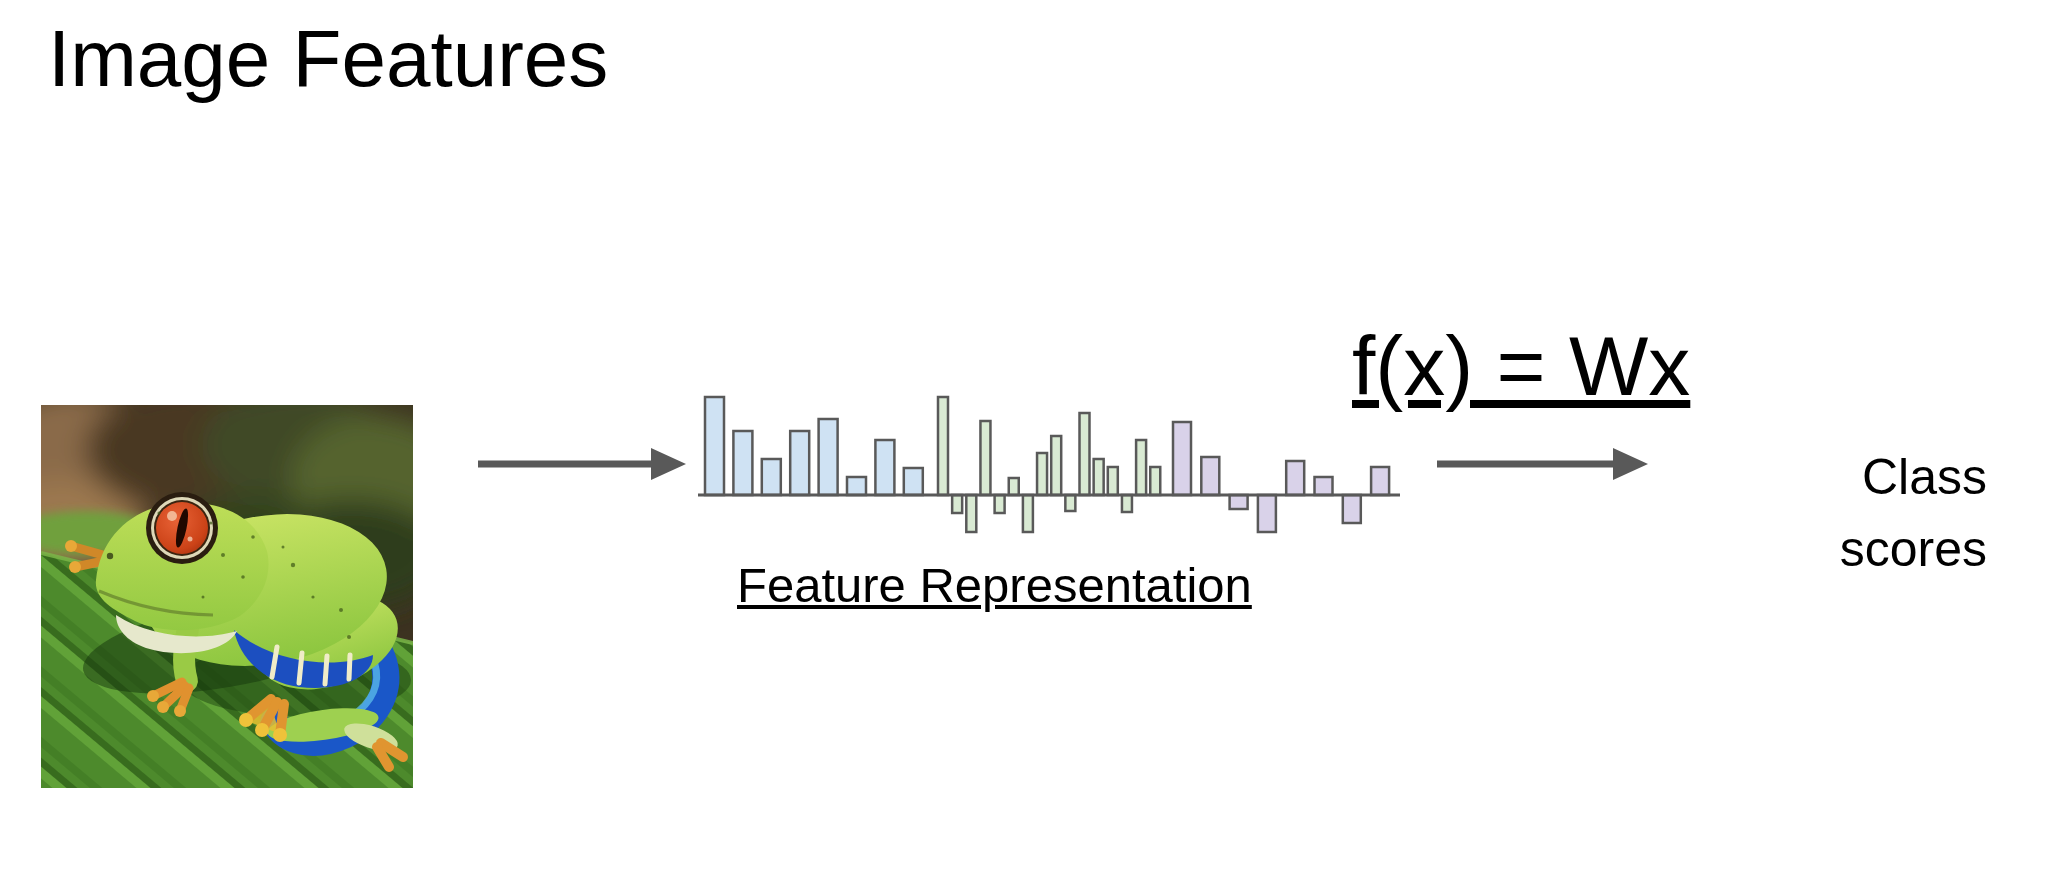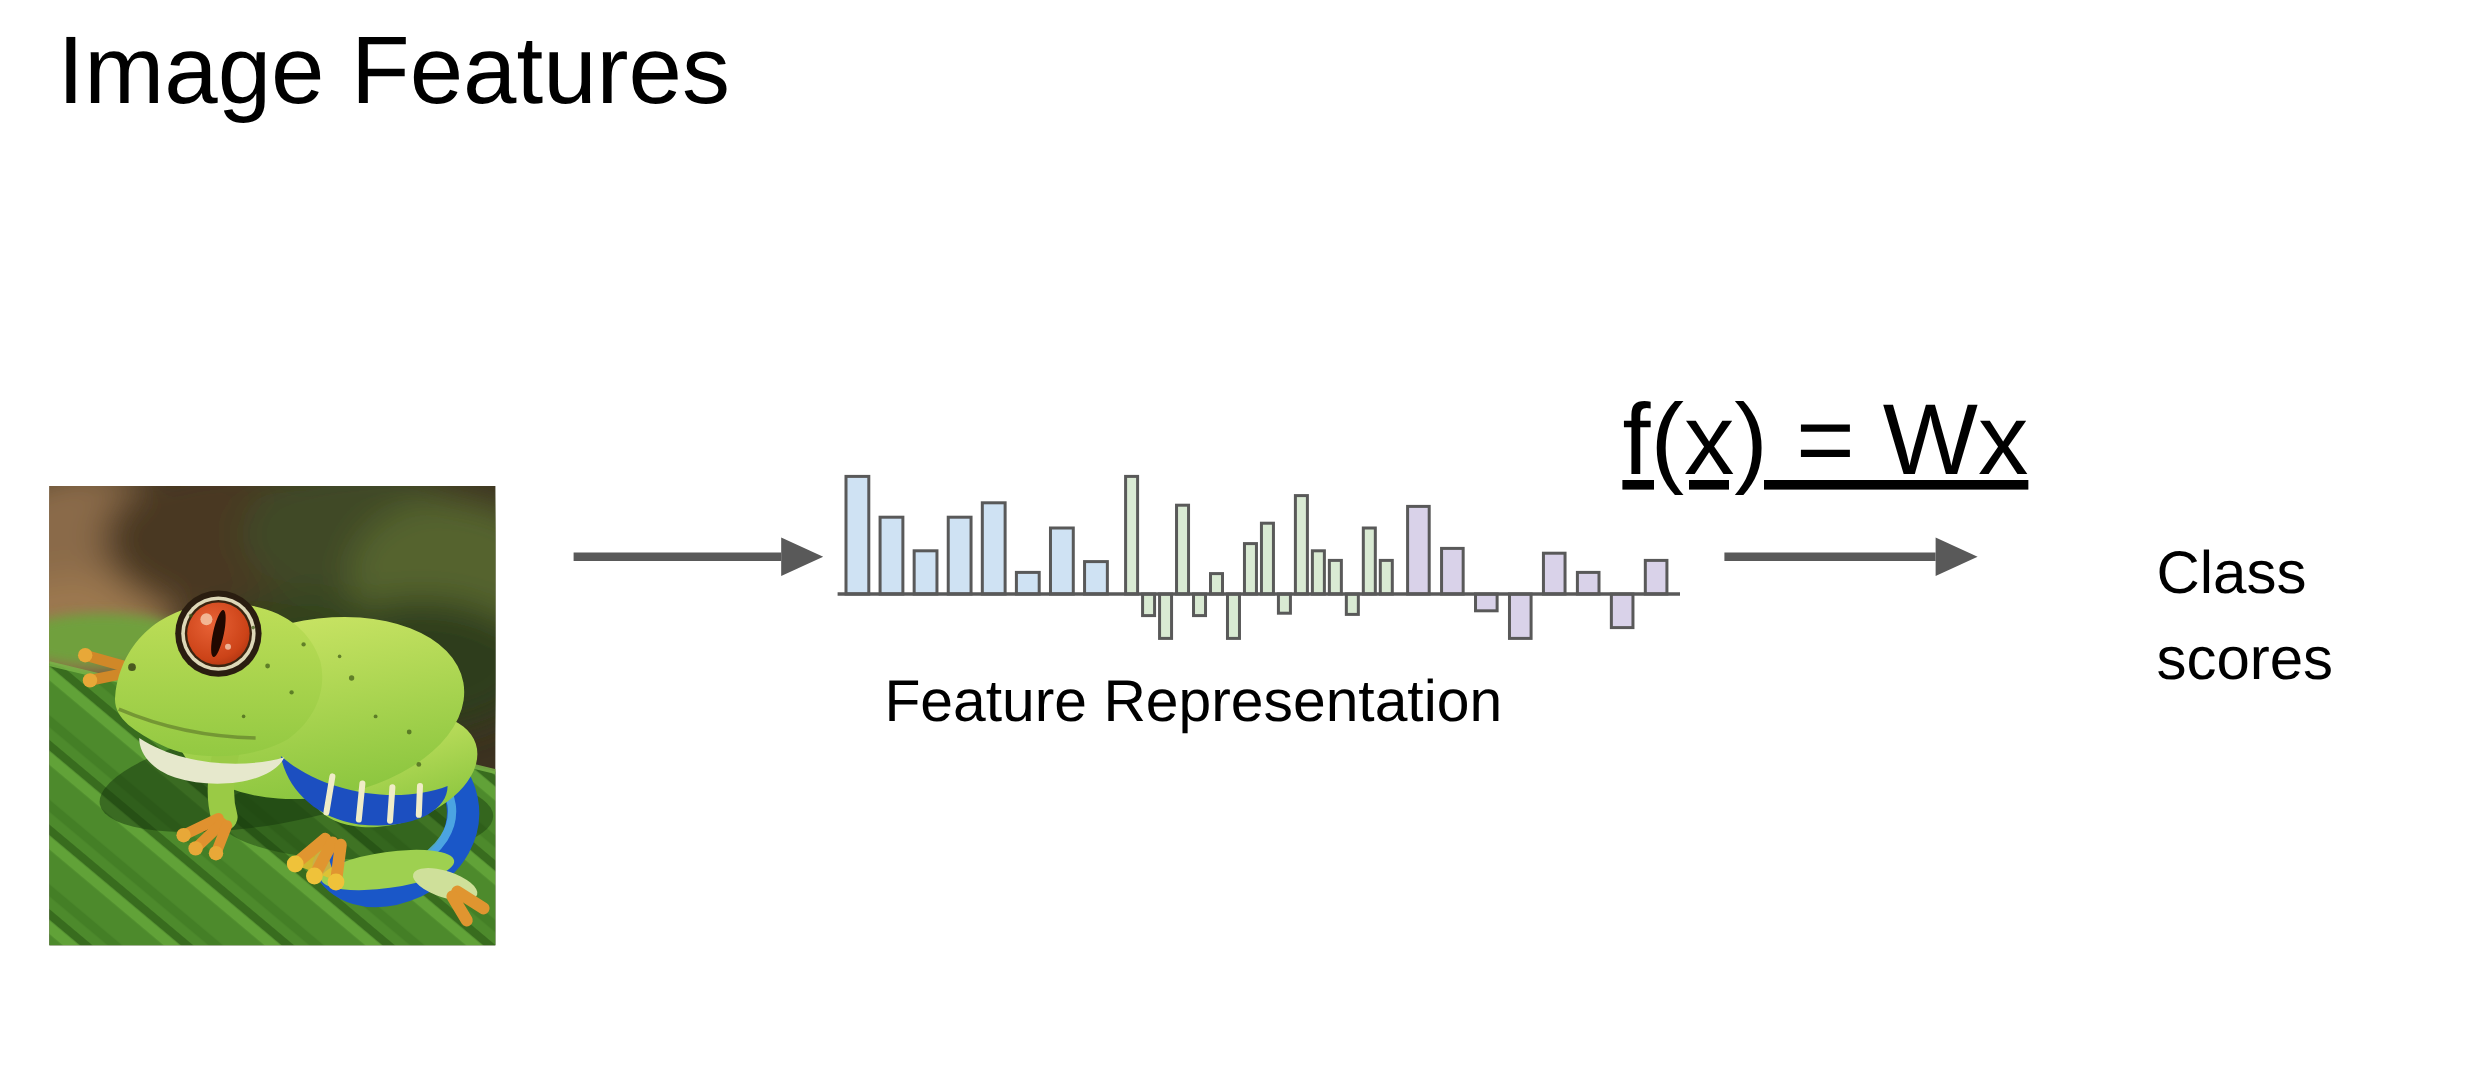--- a/index.html
+++ b/index.html
@@ -21,25 +21,27 @@
   .formula{
     left:1352px;top:318px;
     font-size:84px;line-height:1.15;
     white-space:nowrap;
     text-decoration:underline;
   }
   .chart-caption{
     left:737px;top:556px;
     font-size:49px;line-height:1.2;
     white-space:nowrap;
+    text-decoration:underline;
   }
   .class-scores{
     left:1797px;top:441px;
     font-size:50px;line-height:1.44;
     width:190px;
+    text-align:right;
   }
   .arrow-line{stroke:var(--arrow,#595959);stroke-width:7;}
   .arrow-head{fill:var(--arrow,#595959);}
   svg{display:block;}
 </style>
 </head>
 <body>
 
 <div class="slide">
 

